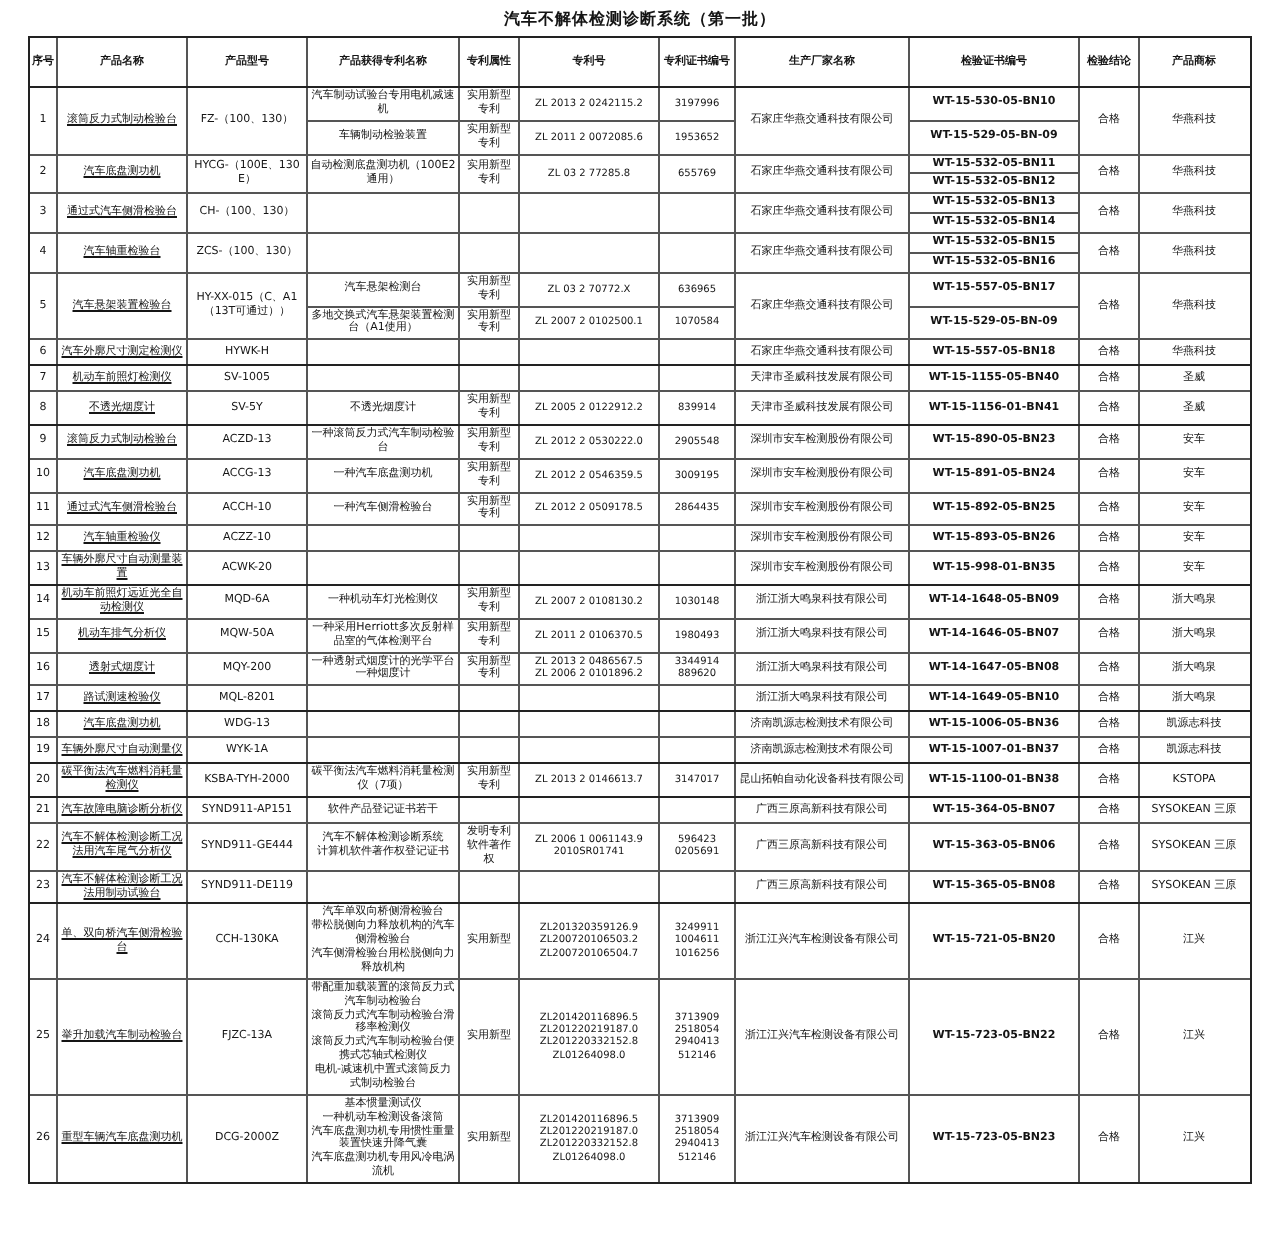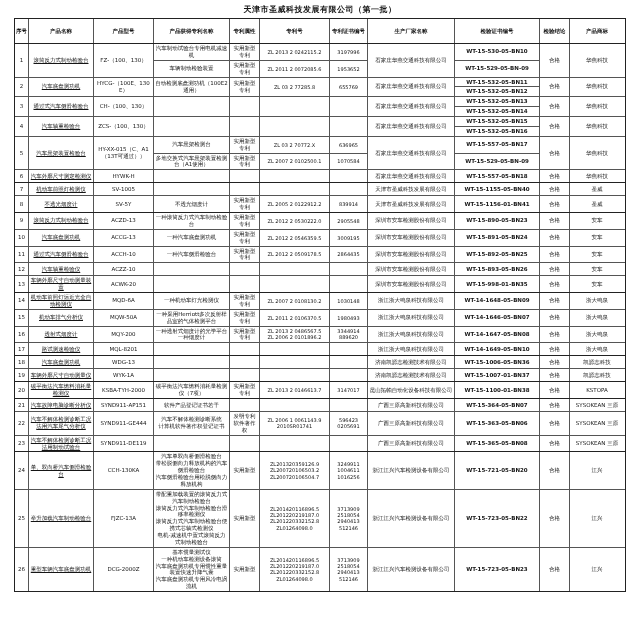--- a/index.html
+++ b/index.html
@@ -21,21 +21,21 @@
   .sub + .sub{border-top:1px solid #555;}
   .pname{text-decoration:underline;cursor:pointer;}
   .wt{font-weight:bold;font-size:5.5px;}
   .num{font-size:5px;}
   .ln{display:block;width:100%;text-align:center;}
 </style>
 </head>
 <body>
 
 <div>
-  <div class="title">天津市圣威科技发展有限公司（第一批）</div>
+  <div class="title">汽车不解体检测诊断系统（第一批）</div>
   <div class="tbl" id="catalog-table">
       <div class="row hdr">
         <div class="c" style="width: 14px; flex: 0 0 auto;">序号</div>
         <div class="c" style="width: 65px; flex: 0 0 auto;">产品名称</div>
         <div class="c" style="width: 60px; flex: 0 0 auto;">产品型号</div>
         <div class="c" style="width: 76px; flex: 0 0 auto;">产品获得专利名称</div>
         <div class="c" style="width: 30px; flex: 0 0 auto;">专利属性</div>
         <div class="c" style="width: 70px; flex: 0 0 auto;">专利号</div>
         <div class="c" style="width: 38px; flex: 0 0 auto;">专利证书编号</div>
         <div class="c" style="width: 87px; flex: 0 0 auto;">生产厂家名称</div>

